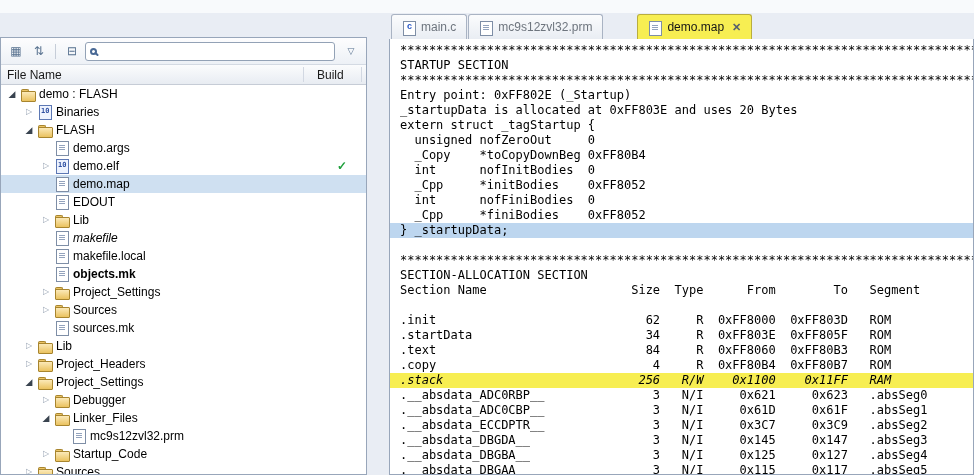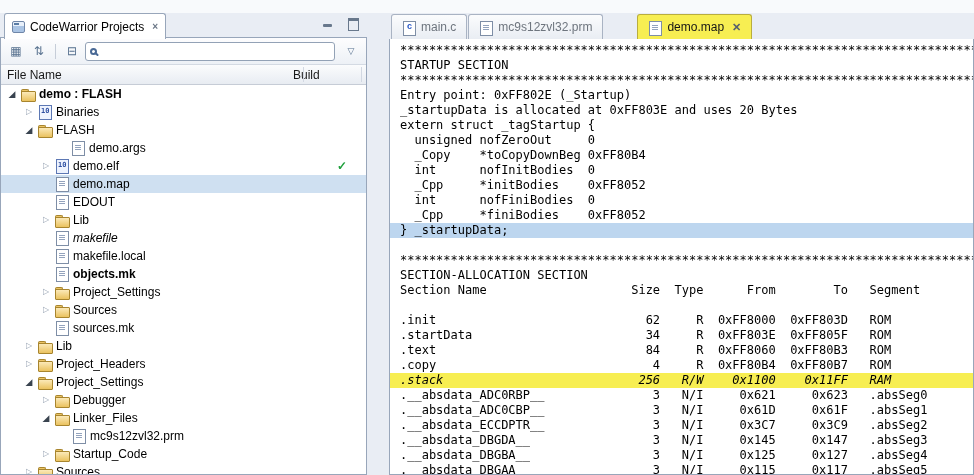--- a/index.html
+++ b/index.html
@@ -55,30 +55,30 @@
     right:-4px;bottom:-2px;transform:rotate(45deg);border-radius:1px;}
   .searchbox input{border:none;outline:none;flex:1;height:15px;font-size:11px;
     font-family:"Liberation Sans",sans-serif;background:transparent;min-width:0;}
   .view-menu{margin-left:auto;color:#56708e;font-size:9px;}
 
   .colhdr{
     height:20px;flex:none;position:relative;display:flex;align-items:center;
     background:linear-gradient(#fbfcfd,#e8ecf2);border-bottom:1px solid #c6ccd6;color:#1a1a1a;
   }
   .col-filename{padding-left:6px;}
-  .col-build{position:absolute;left:292px;text-align:center;}
+  .col-build{position:absolute;left:316px;text-align:center;}
   .colsep{position:absolute;top:2px;bottom:2px;width:1px;background:#d2d8e2;}
 
   .tree{flex:1;overflow:hidden;position:relative;background:#fff;}
   .trow{height:18px;display:flex;align-items:center;white-space:nowrap;position:relative;cursor:default;}
   .trow.sel{background:var(--tree-sel);}
   .expander{width:14px;flex:none;text-align:center;font-size:8px;color:#96a2b2;line-height:18px;}
   .expander.expanded{color:#39434f;font-size:9px;}
   .tlabel{padding-left:3px;}
-  .tlabel.bold{font-weight:bold;}
+  .tlabel.bold{font-weight:normal;}
   .check{position:absolute;left:336px;color:var(--check-green);font-weight:bold;font-size:12px;}
 
   
   .ticon{width:16px;height:16px;flex:none;position:relative;margin-left:1px;}
   .i-folder::before,.i-project::before{content:'';position:absolute;left:1px;top:3px;width:6px;height:3px;
     background:#ecc566;border:1px solid #a8852e;border-bottom:none;border-radius:2px 2px 0 0;}
   .i-folder::after,.i-project::after{content:'';position:absolute;left:1px;top:5px;width:13px;height:9px;
     background:linear-gradient(180deg,#fbe9b8,#eac25f);border:1px solid #a8852e;border-radius:1px;}
   .i-text-file::before{content:'';position:absolute;left:2px;top:1px;width:11px;height:13px;
     background:#fff;border:1px solid #7e8ea6;}
@@ -120,31 +120,20 @@
   .eline.hl-selection{background:var(--sel-blue);margin-left:-10px;padding-left:10px;}
   .eline.hl-yellow{background:var(--yellow);margin-left:-10px;padding-left:10px;font-style:italic;}
 </style>
 </head>
 <body>
 
 <div class="app">
   <div class="top-strip"></div>
 
   <div class="left-panel">
-    <div class="tab-strip">
-      <div class="view-tab">
-        <span class="view-icon"></span>
-        <span>CodeWarrior Projects</span>
-        <span class="close-x">×</span>
-      </div>
-      <div class="win-buttons">
-        <span class="btn-min"></span>
-        <span class="btn-max"></span>
-      </div>
-    </div>
 
     <div class="panel-body">
       <div class="toolbar">
         <span class="tbtn">▦</span>
         <span class="tbtn">⇅</span>
         <span class="tsep"></span>
         <span class="tbtn">⊟</span>
         <div class="searchbox">
           <span class="mag"></span>
           <input type="text" value="" style="">
@@ -168,21 +157,21 @@
           <div class="trow" style="padding-left: 21px;">
             <span class="expander collapsed">▷</span>
             <span class="ticon i-binaries"></span>
             <span class="tlabel">Binaries</span>
           </div>
           <div class="trow" style="padding-left: 21px;">
             <span class="expander expanded">◢</span>
             <span class="ticon i-folder"></span>
             <span class="tlabel">FLASH</span>
           </div>
-          <div class="trow" style="padding-left: 38px; margin-left: 16px;">
+          <div class="trow" style="padding-left: 38px;">
             <span class="expander none"></span>
             <span class="ticon i-text-file"></span>
             <span class="tlabel">demo.args</span>
           </div>
           <div class="trow" style="padding-left: 38px;">
             <span class="expander collapsed">▷</span>
             <span class="ticon i-binary-file"></span>
             <span class="tlabel">demo.elf</span>
             <span class="check">✓</span>
           </div>

